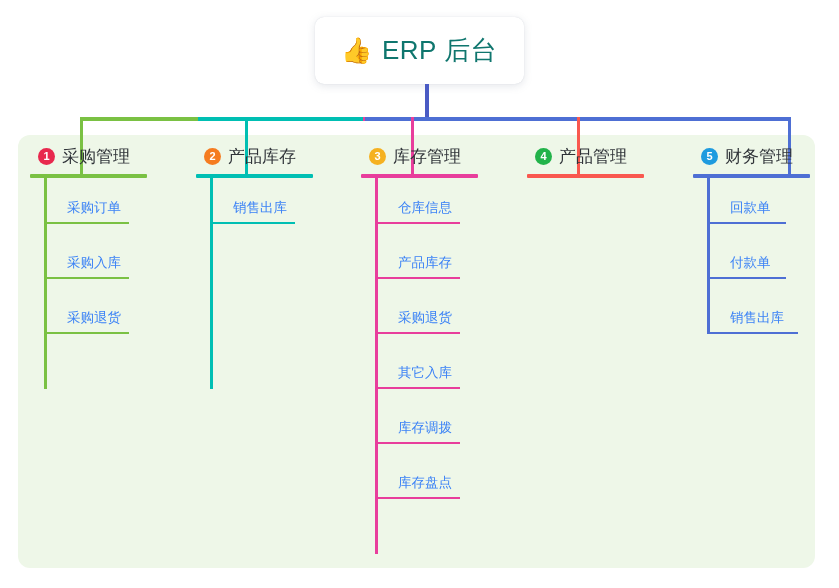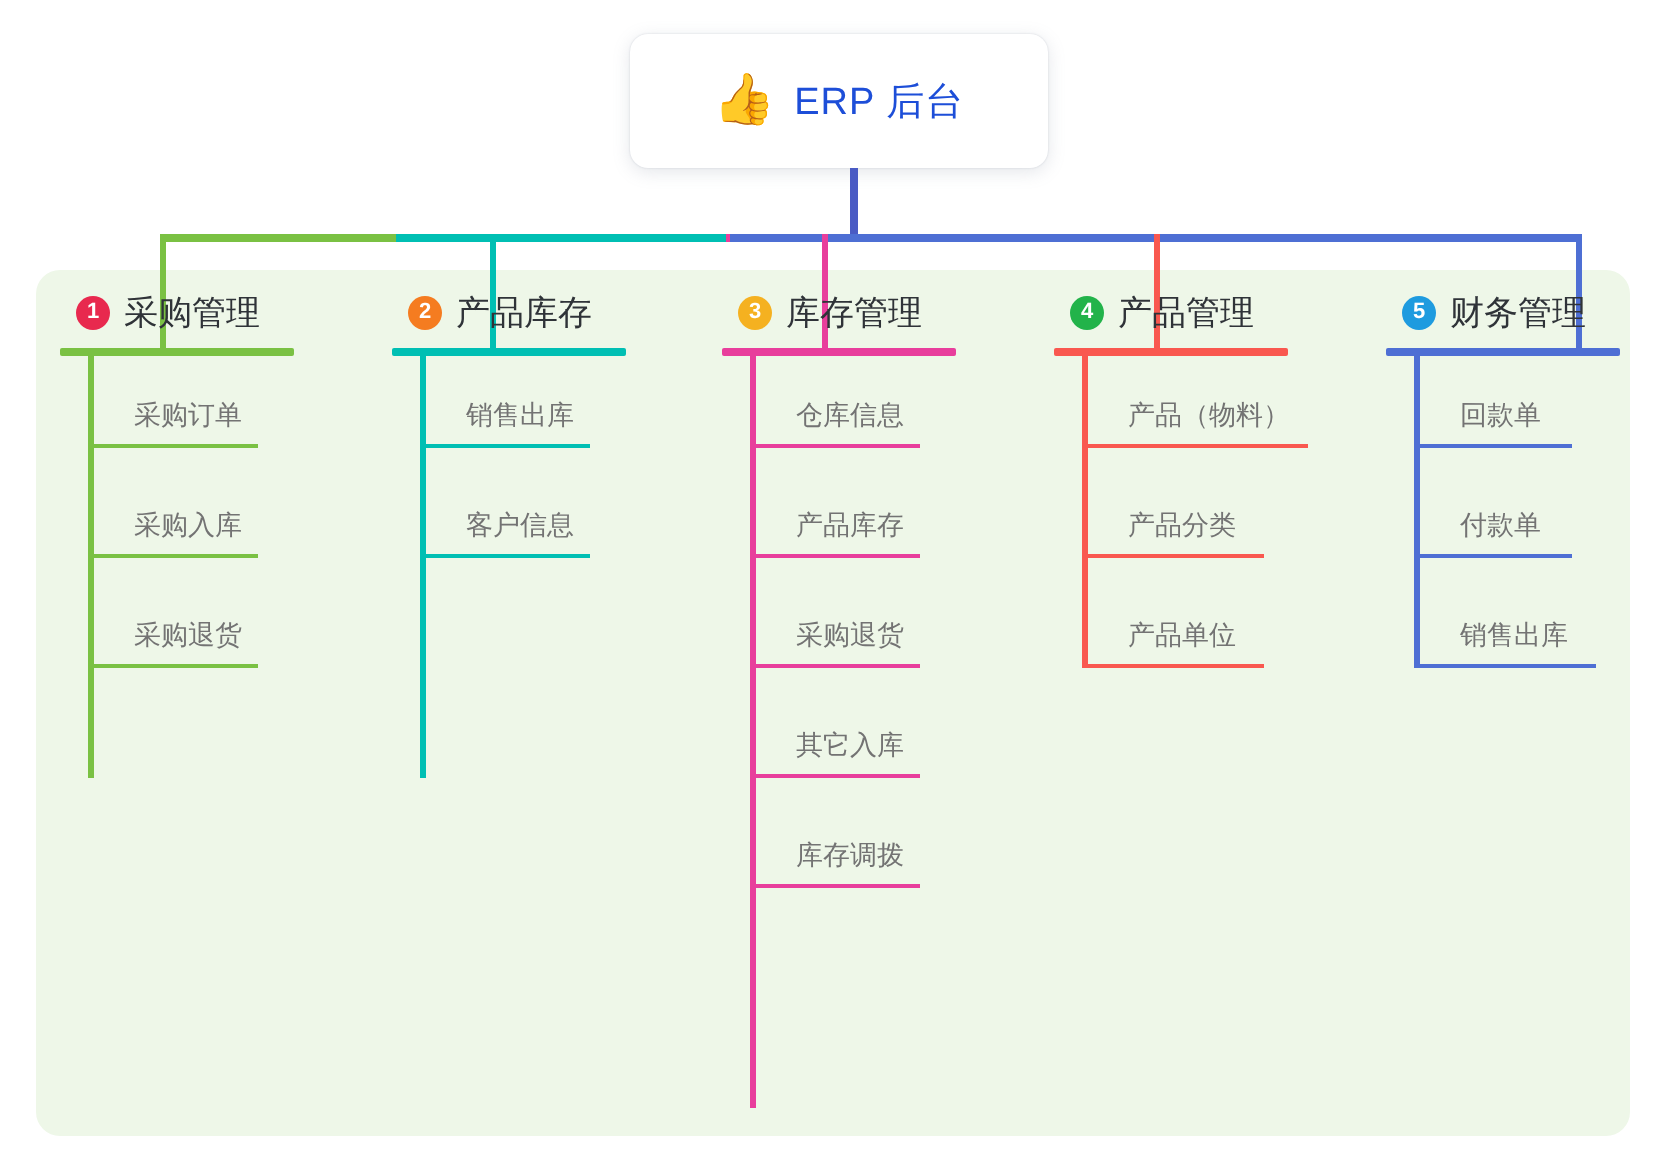--- a/index.html
+++ b/index.html
@@ -34,22 +34,22 @@
     align-items: center;
     justify-content: center;
     gap: 9px;
   }
   #root-emoji {
     font-size: 25px;
     line-height: 1;
     display: inline-block;
   }
   #root-title {
-    font-size: 19px;
-    color: #1d4ed8;
+    font-size: 26px;
+    color: #0f766e;
     letter-spacing: 0.5px;
     white-space: nowrap;
   }
 
   
   .conn {
     position: absolute;
   }
   #root-stem {
     left: 425px;
@@ -124,21 +124,21 @@
   }
   .leaf {
     position: relative;
     height: 55px;
   }
   .leaf-label {
     position: absolute;
     left: 20px;
     bottom: 16px;
     font-size: 13.5px;
-    color: #737373;
+    color: #3b82f6;
     white-space: nowrap;
   }
   .leaf-rule {
     position: absolute;
     left: 0px;
     bottom: 9px;
     height: 2px;
   }
 </style>
 </head>
@@ -194,24 +194,20 @@
           <span class="badge" style="background: rgb(245, 124, 32);">2</span>
           <span class="col-title">产品库存</span>
         </div>
         <div class="col-rule" style="width: 117px; background: rgb(0, 191, 179);"></div>
         <div class="col-body">
           <div class="spine" style="background: rgb(0, 191, 179); height: 211px;"></div>
           <div class="leaf">
             <span class="leaf-label">销售出库</span>
             <div class="leaf-rule" style="width: 82px; background: rgb(0, 191, 179);"></div>
           </div>
-          <div class="leaf">
-            <span class="leaf-label">客户信息</span>
-            <div class="leaf-rule" style="width: 82px; background: rgb(0, 191, 179);"></div>
-          </div>
         </div>
       </div>
       <div class="col" style="left: 361px;">
         <div class="col-head">
           <span class="badge" style="background: rgb(245, 177, 32);">3</span>
           <span class="col-title">库存管理</span>
         </div>
         <div class="col-rule" style="width: 117px; background: rgb(232, 62, 156);"></div>
         <div class="col-body">
           <div class="spine" style="background: rgb(232, 62, 156); height: 376px;"></div>
@@ -228,43 +224,32 @@
             <div class="leaf-rule" style="width: 82px; background: rgb(232, 62, 156);"></div>
           </div>
           <div class="leaf">
             <span class="leaf-label">其它入库</span>
             <div class="leaf-rule" style="width: 82px; background: rgb(232, 62, 156);"></div>
           </div>
           <div class="leaf">
             <span class="leaf-label">库存调拨</span>
             <div class="leaf-rule" style="width: 82px; background: rgb(232, 62, 156);"></div>
           </div>
+          <div class="leaf">
+            <span class="leaf-label">库存盘点</span>
+            <div class="leaf-rule" style="width: 82px; background: rgb(232, 62, 156);"></div>
+          </div>
         </div>
       </div>
       <div class="col" style="left: 527px;">
         <div class="col-head">
           <span class="badge" style="background: rgb(34, 179, 74);">4</span>
           <span class="col-title">产品管理</span>
         </div>
         <div class="col-rule" style="width: 117px; background: rgb(249, 88, 79);"></div>
-        <div class="col-body">
-          <div class="spine" style="background: rgb(249, 88, 79); height: 156px;"></div>
-          <div class="leaf">
-            <span class="leaf-label">产品（物料）</span>
-            <div class="leaf-rule" style="width: 110px; background: rgb(249, 88, 79);"></div>
-          </div>
-          <div class="leaf">
-            <span class="leaf-label">产品分类</span>
-            <div class="leaf-rule" style="width: 88px; background: rgb(249, 88, 79);"></div>
-          </div>
-          <div class="leaf">
-            <span class="leaf-label">产品单位</span>
-            <div class="leaf-rule" style="width: 88px; background: rgb(249, 88, 79);"></div>
-          </div>
-        </div>
       </div>
       <div class="col" style="left: 693px;">
         <div class="col-head">
           <span class="badge" style="background: rgb(30, 155, 223);">5</span>
           <span class="col-title">财务管理</span>
         </div>
         <div class="col-rule" style="width: 117px; background: rgb(78, 111, 212);"></div>
         <div class="col-body">
           <div class="spine" style="background: rgb(78, 111, 212); height: 156px;"></div>
           <div class="leaf">

